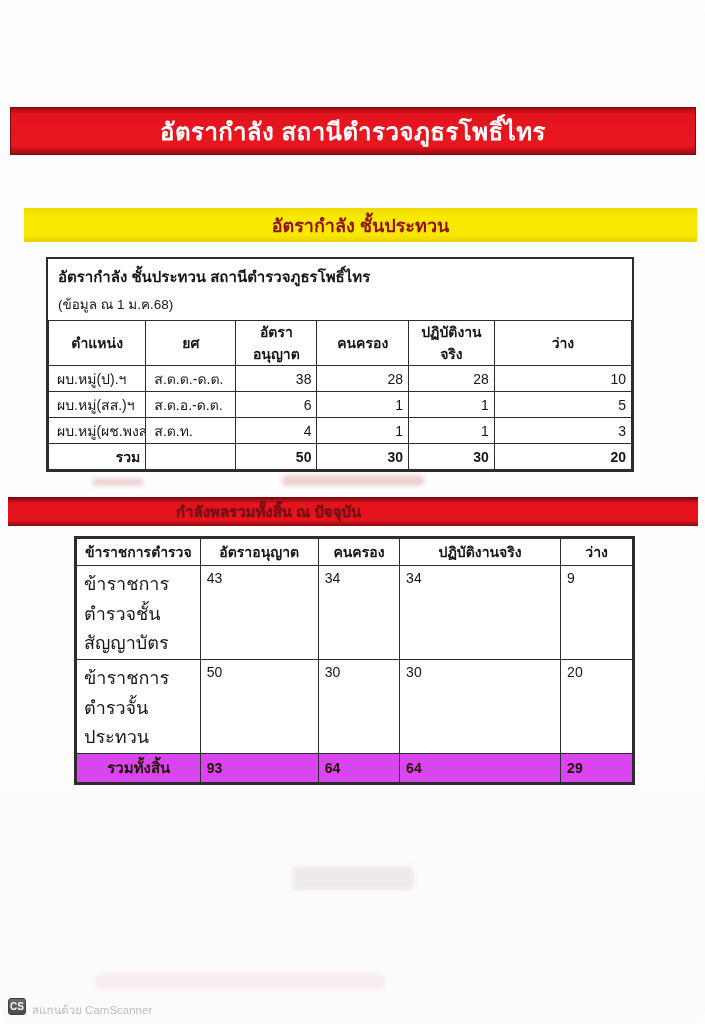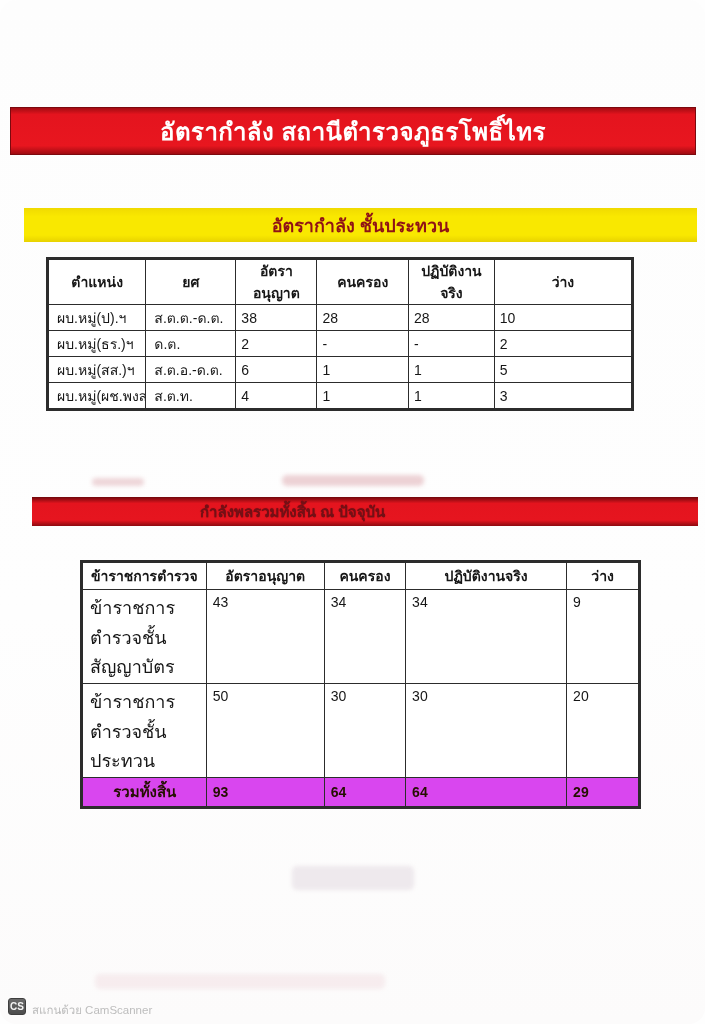--- a/index.html
+++ b/index.html
@@ -25,44 +25,43 @@
     display:flex; align-items:center; justify-content:center;
     color:#8f1216; font-weight:bold; font-size:18px;
   }
   .banner-red-mid {
     position:absolute; left:8px; right:7px; top:497px; height:29px; box-sizing:border-box;
     background:linear-gradient(180deg,#70080c 0%, #e4141e 22%, #e6151f 80%, #8d0a10 100%);
     display:flex; align-items:center;
     color:#731016; font-weight:bold; font-size:15px;
     padding-left:168px;
     text-shadow:0 0 1px rgba(60,0,0,.6);
-    margin-left:24px;
   }
 
   
   .table1-wrap {
     position:absolute; left:46px; top:257px; width:588px; box-sizing:border-box;
     border:2px solid #2c2c2c; background:#fff;
   }
   .table1-title { padding:6px 10px 5px; }
   .t1-line1 { font-weight:bold; font-size:15px; }
   .t1-line2 { font-size:13.5px; margin-top:4px; }
   table { border-collapse:collapse; table-layout:fixed; width:100%; }
   .t1 th, .t1 td { border:1.6px solid #2c2c2c; font-size:14px; padding:0 5px; overflow:hidden; }
   .t1 th { height:29px; font-weight:bold; text-align:center; }
-  .t1 td { height:25px; text-align:left; }
+  .t1 td { height:25px; text-align:right; }
   .t1 td.cell-left { text-align:left; padding-left:8px; }
   .t1 .c0 { width:16.7%;margin-top:40px; } .t1 .c1 { width:15.3%; } .t1 .c2 { width:13.6%; }
   .t1 .c3 { width:15.6%; } .t1 .c4 { width:14.5%; } .t1 .c5 { width:24.3%; }
   .t1 tr.total td { font-weight:bold; }
 
   
   .table2-wrap {
-    position:absolute; left:80px; top:536px; width:561px; box-sizing:border-box;
-    border:2px solid #2c2c2c; background:#fff;margin-top:24px;
+    position:absolute; left:74px; top:536px; width:561px; box-sizing:border-box;
+    border:2px solid #2c2c2c; background:#fff;
   }
   .t2 th, .t2 td { border:1.6px solid #2c2c2c; font-size:14px; padding:0 6px; overflow:hidden; }
   .t2 th { height:26px; font-weight:bold; text-align:center; }
   .t2 td { }
   .t2 tr.datarow td { height:44px; vertical-align:top; padding-top:4px; }
   .t2 td.cell-left { text-align:left; padding-left:7px; font-size:18px; line-height:1.65;
                      overflow-wrap:anywhere; word-break:break-word; }
   .t2 .c0 { width:22.5%; } .t2 .c1 { width:21.4%; } .t2 .c2 { width:14.0%; }
   .t2 .c3 { width:30.0%; } .t2 .c4 { width:12.1%; }
   .t2 tr.total td { height:28px; vertical-align:middle; font-weight:bold;
@@ -92,61 +91,65 @@
 
   <div class="banner-red-top">
     <span>อัตรากำลัง สถานีตำรวจภูธรโพธิ์ไทร</span>
   </div>
 
   <div class="banner-yellow">
     <span>อัตรากำลัง ชั้นประทวน</span>
   </div>
 
   <div class="table1-wrap">
+    <div class="table1-title">
+      <div class="t1-line1">อัตรากำลัง ชั้นประทวน สถานีตำรวจภูธรโพธิ์ไทร</div>
+      <div class="t1-line2">(ข้อมูล ณ 1 ม.ค.68)</div>
+    </div>
     <table class="t1">
       <tbody>
           <tr>
         <th class="c0">ตำแหน่ง</th>
         <th class="c1">ยศ</th>
         <th class="c2">อัตราอนุญาต</th>
         <th class="c3">คนครอง</th>
         <th class="c4">ปฏิบัติงานจริง</th>
         <th class="c5">ว่าง</th>
       </tr>
       <tr>
         <td class="cell-left">ผบ.หมู่(ป).ฯ</td>
         <td class="cell-left">ส.ต.ต.-ด.ต.</td>
         <td>38</td>
         <td>28</td>
         <td>28</td>
         <td>10</td>
       </tr>
       <tr>
-        <td class="cell-left">ผบ.หมู่(ธร.)ฯ</td>
-        <td class="cell-left">ด.ต.</td>
-        <td>2</td>
-        <td>-</td>
-        <td>-</td>
-        <td>2</td>
-      </tr>
-      <tr>
         <td class="cell-left">ผบ.หมู่(สส.)ฯ</td>
         <td class="cell-left">ส.ต.อ.-ด.ต.</td>
         <td>6</td>
         <td>1</td>
         <td>1</td>
         <td>5</td>
       </tr>
       <tr>
         <td class="cell-left">ผบ.หมู่(ผช.พงส).ฯ</td>
         <td class="cell-left">ส.ต.ท.</td>
         <td>4</td>
         <td>1</td>
         <td>1</td>
         <td>3</td>
+      </tr>
+      <tr class="total">
+        <td>รวม</td>
+        <td></td>
+        <td>50</td>
+        <td>30</td>
+        <td>30</td>
+        <td>20</td>
       </tr>
     </tbody>
       </table>
   </div>
 
   <div class="smudge smudge-a"></div>
   <div class="smudge smudge-b"></div>
 
   <div class="banner-red-mid">
     <span>กำลังพลรวมทั้งสิ้น ณ ปัจจุบัน</span>
@@ -163,21 +166,21 @@
         <th class="c4">ว่าง</th>
       </tr>
       <tr class="datarow">
         <td class="cell-left">ข้าราชการตำรวจชั้นสัญญาบัตร</td>
         <td>43</td>
         <td>34</td>
         <td>34</td>
         <td>9</td>
       </tr>
       <tr class="datarow">
-        <td class="cell-left">ข้าราชการตำรวจชั้นประทวน</td>
+        <td class="cell-left">ข้าราชการตำรวจั้นประทวน</td>
         <td>50</td>
         <td>30</td>
         <td>30</td>
         <td>20</td>
       </tr>
       <tr class="total">
         <td class="cell-left">รวมทั้งสิ้น</td>
         <td>93</td>
         <td>64</td>
         <td>64</td>

